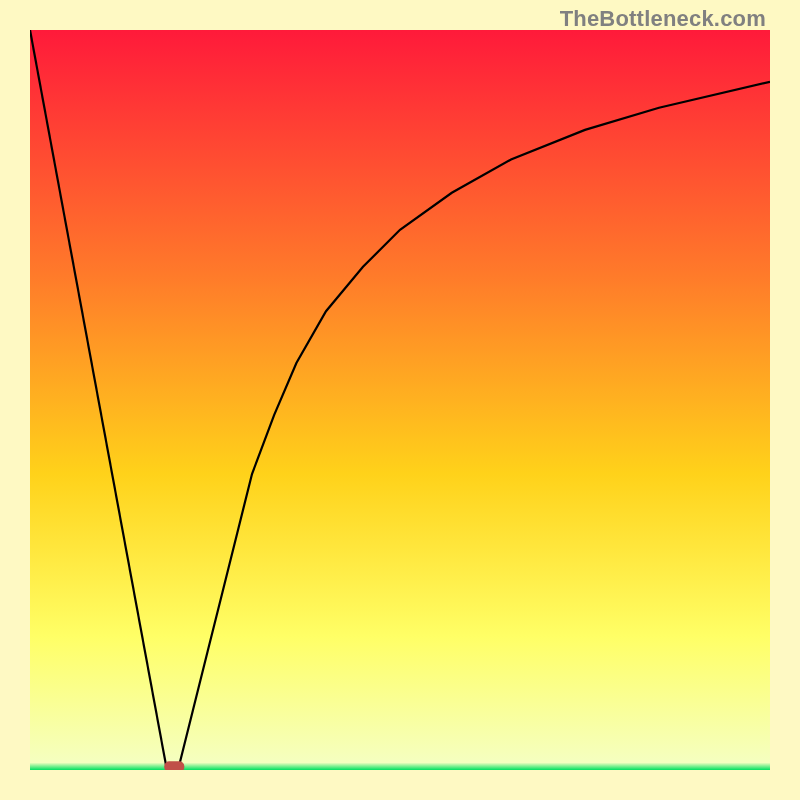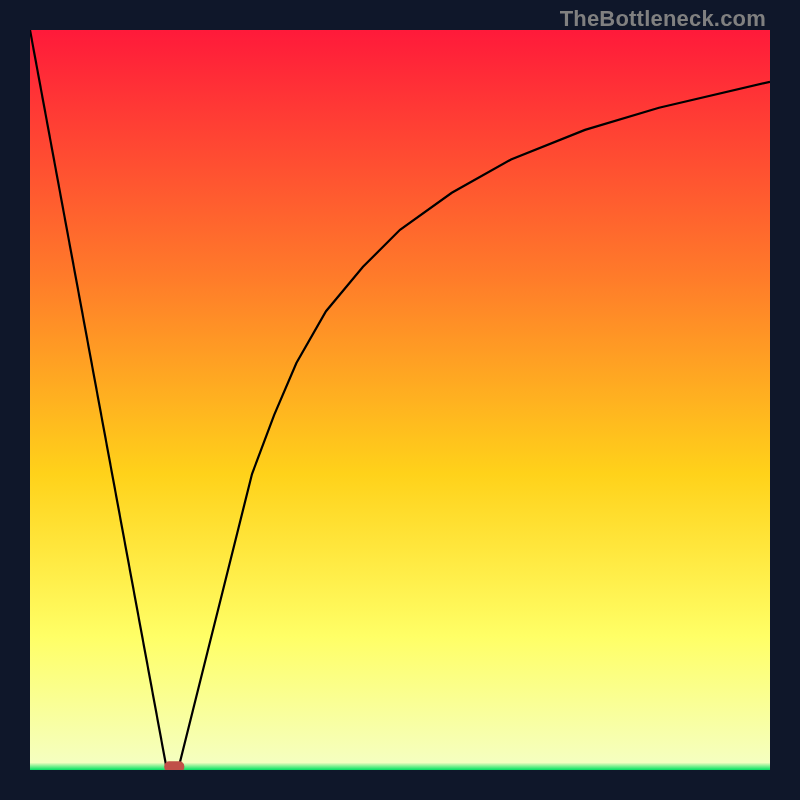--- a/index.html
+++ b/index.html
@@ -1,16 +1,16 @@
 <!DOCTYPE html>
 <html><head>
 <meta charset="utf-8">
 <style>
   html,body{margin:0;padding:0;width:800px;height:800px;overflow:hidden;background:#fff;font-family:Arial,Helvetica,sans-serif}
-  .frame{position:relative;width:800px;height:800px;background:#0f172a}
+  .frame{position:relative;width:800px;height:800px;background:#fef9c3}
   .plot{position:absolute;left:30px;top:30px;width:740px;height:740px}
   .watermark{position:absolute;top:6px;right:34px;font-size:22px;font-weight:600;color:#808080;letter-spacing:.2px}
   svg{display:block}
 </style>
 </head>
 <body>
 
 <div class="frame">
   <div class="watermark">TheBottleneck.com</div>
   <div class="plot">

